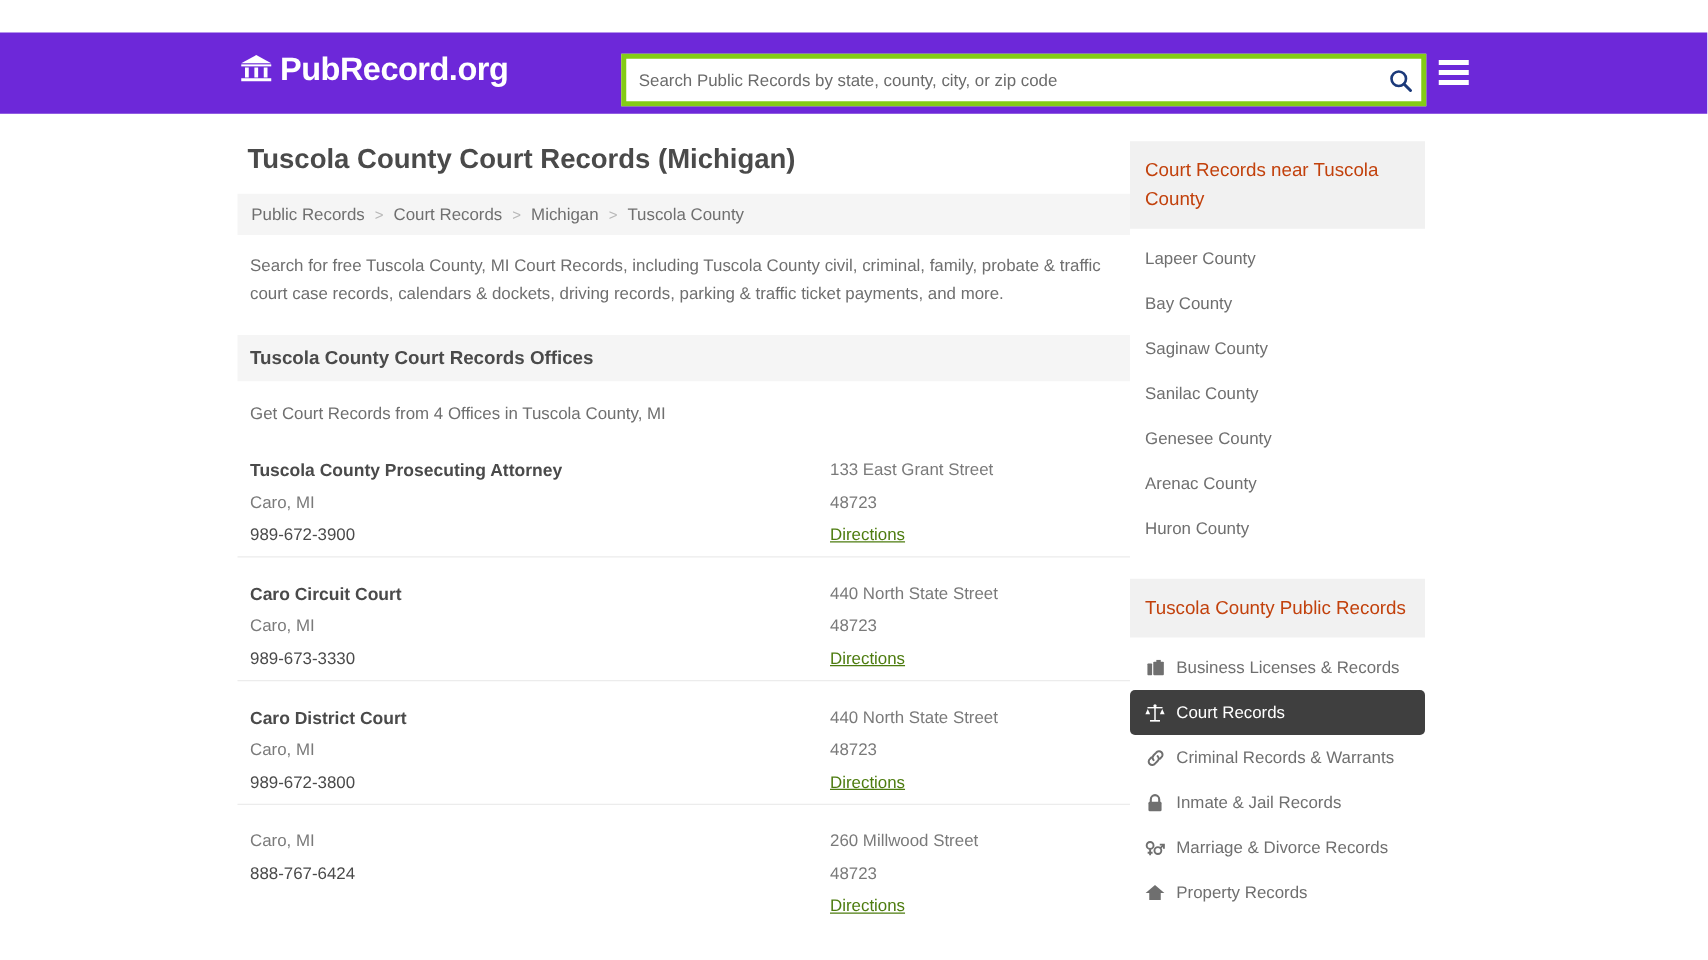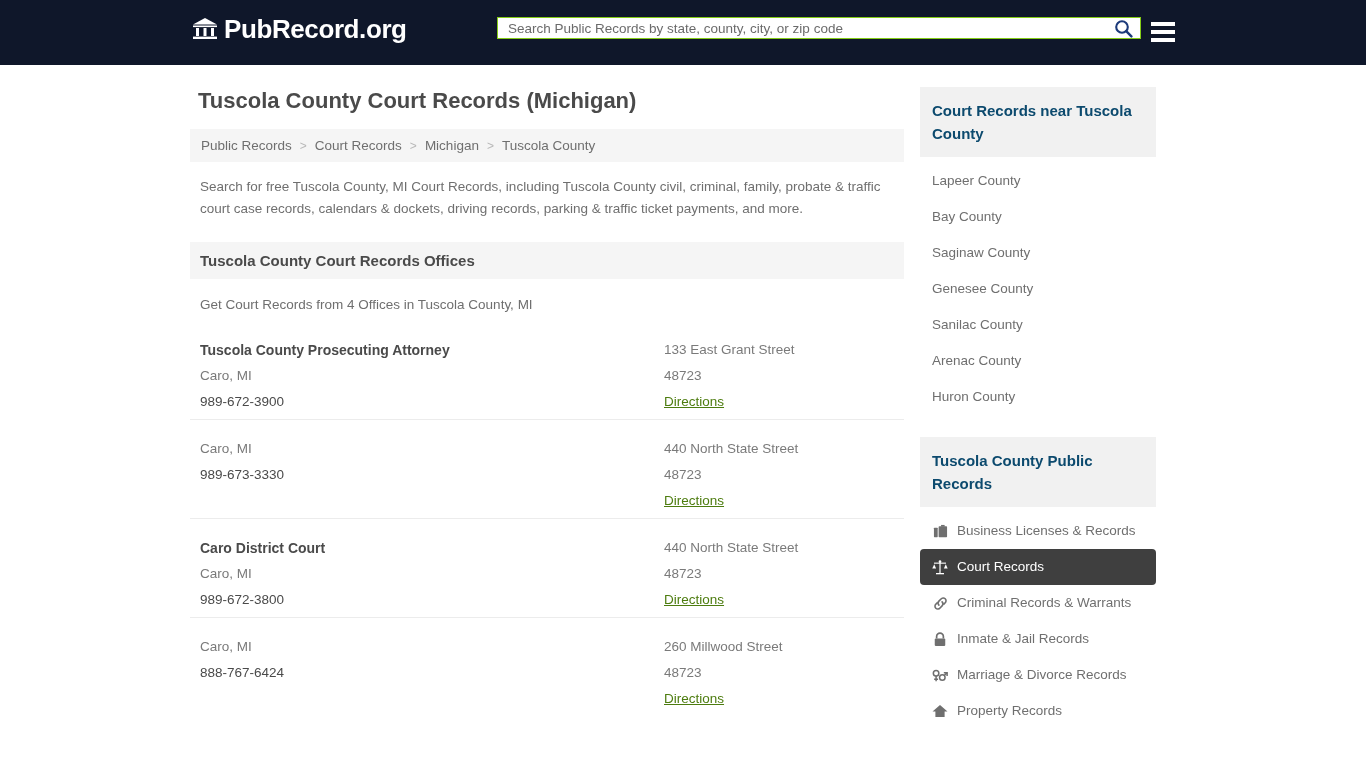--- a/index.html
+++ b/index.html
@@ -8,24 +8,25 @@
     height: 768px;
     overflow: hidden;
     background: #ffffff;
     font-family: "Liberation Sans", sans-serif;
   }
 
   
   .site-header {
     width: 1366px;
     height: 65px;
-    background: #0f172a;
+    background: #6d28d9;
     display: flex;
     align-items: center;
     position: relative;
+    margin-top: 26px;
   }
   .brand {
     position: absolute;
     left: 192px;
     top: 16px;
     display: flex;
     align-items: center;
     gap: 6px;
     text-decoration: none;
   }
@@ -40,23 +41,23 @@
     font-weight: bold;
     letter-spacing: -0.4px;
     line-height: 26px;
     white-space: nowrap;
   }
   .search-wrap {
     position: absolute;
     left: 497px;
     top: 17px;
     width: 644px;
-    height: 22px;
+    height: 42px;
     background: #ffffff;
-    border: 1px solid #84cc16;
+    border: 4px solid #84cc16;
     display: flex;
     align-items: center;
   }
   .search-input {
     flex: 1;
     border: none;
     outline: none;
     height: 28px;
     padding: 0 10px;
     font-family: "Liberation Sans", sans-serif;
@@ -98,21 +99,20 @@
   .page {
     width: 1366px;
     padding: 0;
     position: relative;
   }
   .container {
     width: 986px;
     margin: 0 auto;
     position: relative;
     display: flex;
-    gap: 16px;
     padding-top: 22px;
   }
   .main-col { width: 714px; }
   .side-col { width: 236px; }
 
   h1.page-title {
     font-size: 22px;
     font-weight: bold;
     color: #4a4a4a;
     margin: 0 0 14px 8px;
@@ -204,22 +204,22 @@
     display: inline-block;
     cursor: pointer;
   }
 
   
   .side-panel { margin-bottom: 2px; }
   .side-head {
     background: #f1f1f1;
     padding: 12px 12px;
     font-size: 15px;
-    font-weight: bold;
-    color: #0c4a6e;
+    font-weight: normal;
+    color: #c2410c;
     line-height: 23px;
   }
   .side-list { padding: 6px 0 0 0; }
   .side-item {
     display: flex;
     align-items: center;
     gap: 9px;
     padding: 9px 12px;
     font-size: 13.5px;
     color: #6f6f6f;
@@ -309,20 +309,21 @@
           </div>
           <div class="office-right">
             <div class="office-addr">133 East Grant Street</div>
             <div class="office-zip">48723</div>
             <a class="directions-link" href="#">Directions</a>
           </div>
         </div>
 
         <div class="office-row">
           <div class="office-left">
+            <div class="office-name">Caro Circuit Court</div>
             <div class="office-city">Caro, MI</div>
             <div class="office-phone">989-673-3330</div>
           </div>
           <div class="office-right">
             <div class="office-addr">440 North State Street</div>
             <div class="office-zip">48723</div>
             <a class="directions-link" href="#">Directions</a>
           </div>
         </div>
 
@@ -365,24 +366,24 @@
           <div class="side-item noicon">
             <span>Lapeer County</span>
           </div>
           <div class="side-item noicon">
             <span>Bay County</span>
           </div>
           <div class="side-item noicon">
             <span>Saginaw County</span>
           </div>
           <div class="side-item noicon">
+            <span>Sanilac County</span>
+          </div>
+          <div class="side-item noicon">
             <span>Genesee County</span>
-          </div>
-          <div class="side-item noicon">
-            <span>Sanilac County</span>
           </div>
           <div class="side-item noicon">
             <span>Arenac County</span>
           </div>
           <div class="side-item noicon">
             <span>Huron County</span>
           </div>
 
         </div>
       </div>

